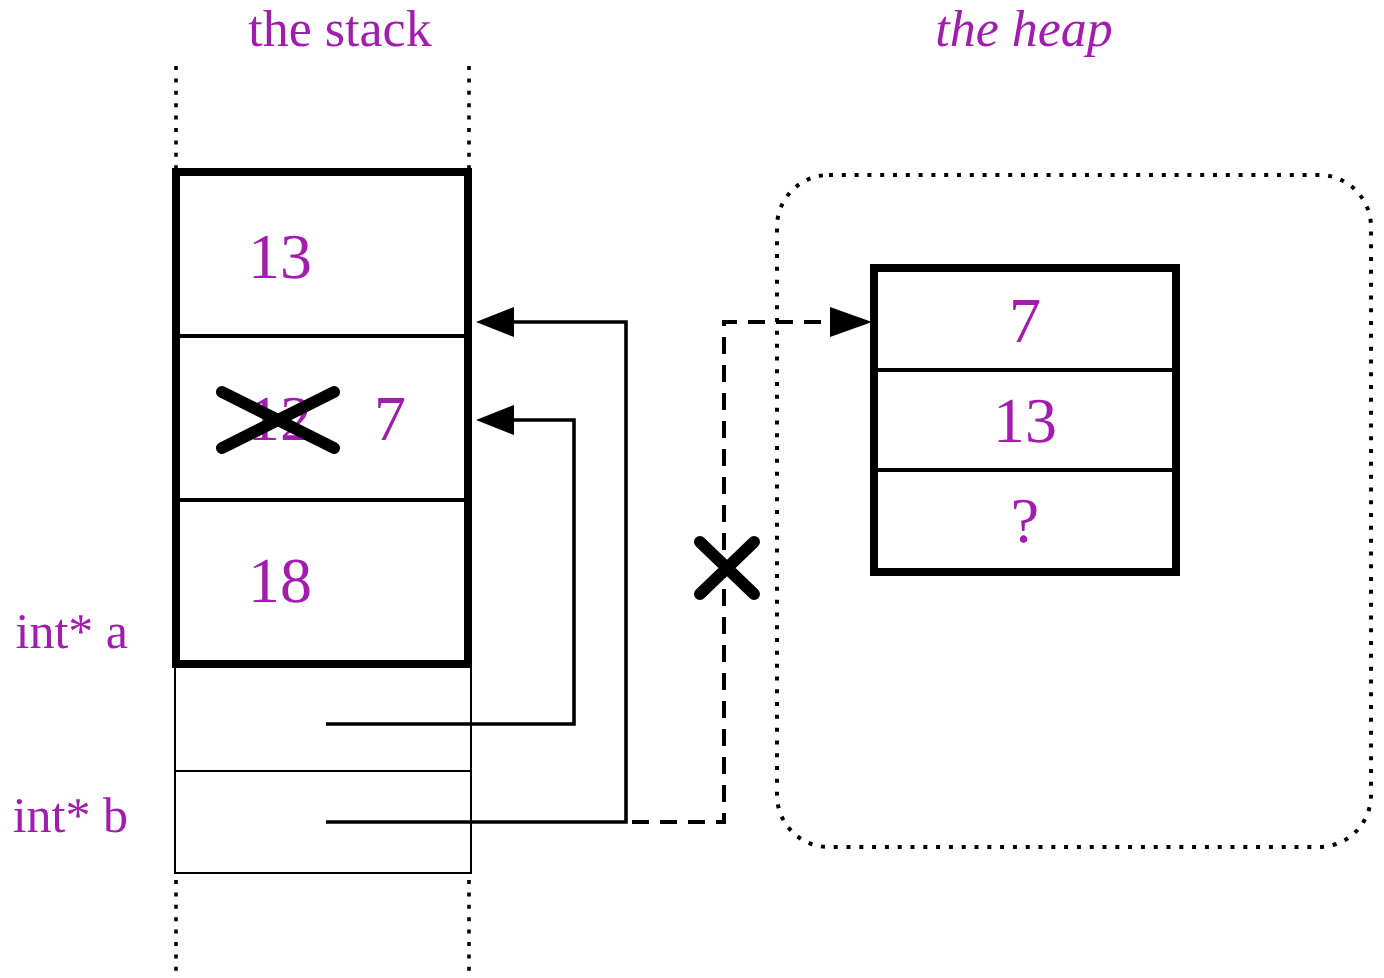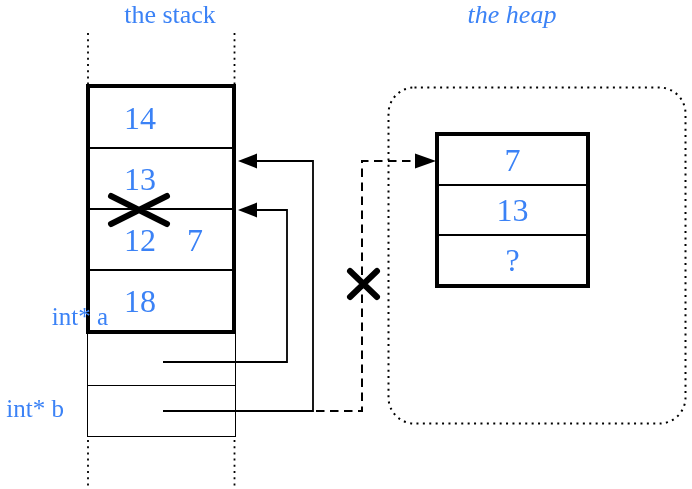--- a/index.html
+++ b/index.html
@@ -2,21 +2,21 @@
 <html><head>
 <meta charset="utf-8">
 <style>
   html, body { margin: 0; padding: 0; background: #ffffff; }
   .canvas {
     position: relative;
     width: 692px;
     height: 489px;
     background: #ffffff;
     font-family: "Liberation Serif", serif;
-    color: #3b82f6;
+    color: #a21caf;
     overflow: hidden;
   }
   .title {
     position: absolute;
     top: 0;
     width: 150px;
     text-align: center;
     font-size: 26px;
     line-height: 30px;
     white-space: nowrap;
@@ -75,21 +75,21 @@
   
   .var-label {
     position: absolute;
     left: 0;
     width: 64px;
     text-align: right;
     font-size: 25px;
     line-height: 28px;
     white-space: nowrap;
   }
-  .var-a { top: 303px; padding-left: 44px; }
+  .var-a { top: 303px; }
   .var-b { top: 352px; margin-top: 43px; }
   .var-c { top: 400px; }
 
   
   .heap-box {
     position: absolute;
     left: 435px; top: 132px;
     width: 155px; height: 156px;
     border: 4px solid #000;
     box-sizing: border-box;
@@ -115,23 +115,20 @@
 </style>
 </head>
 <body>
 
 <div class="canvas">
 
   <div class="title stack-title">the stack</div>
   <div class="title heap-title">the heap</div>
 
   <div class="stack-box">
-    <div class="srow">
-      <span class="num num-main">14</span>
-    </div>
     <div class="srow">
       <span class="num num-main">13</span>
     </div>
     <div class="srow">
       <span class="num num-main">12</span>
       <span class="num num-new">7</span>
     </div>
     <div class="srow">
       <span class="num num-main">18</span>
     </div>

